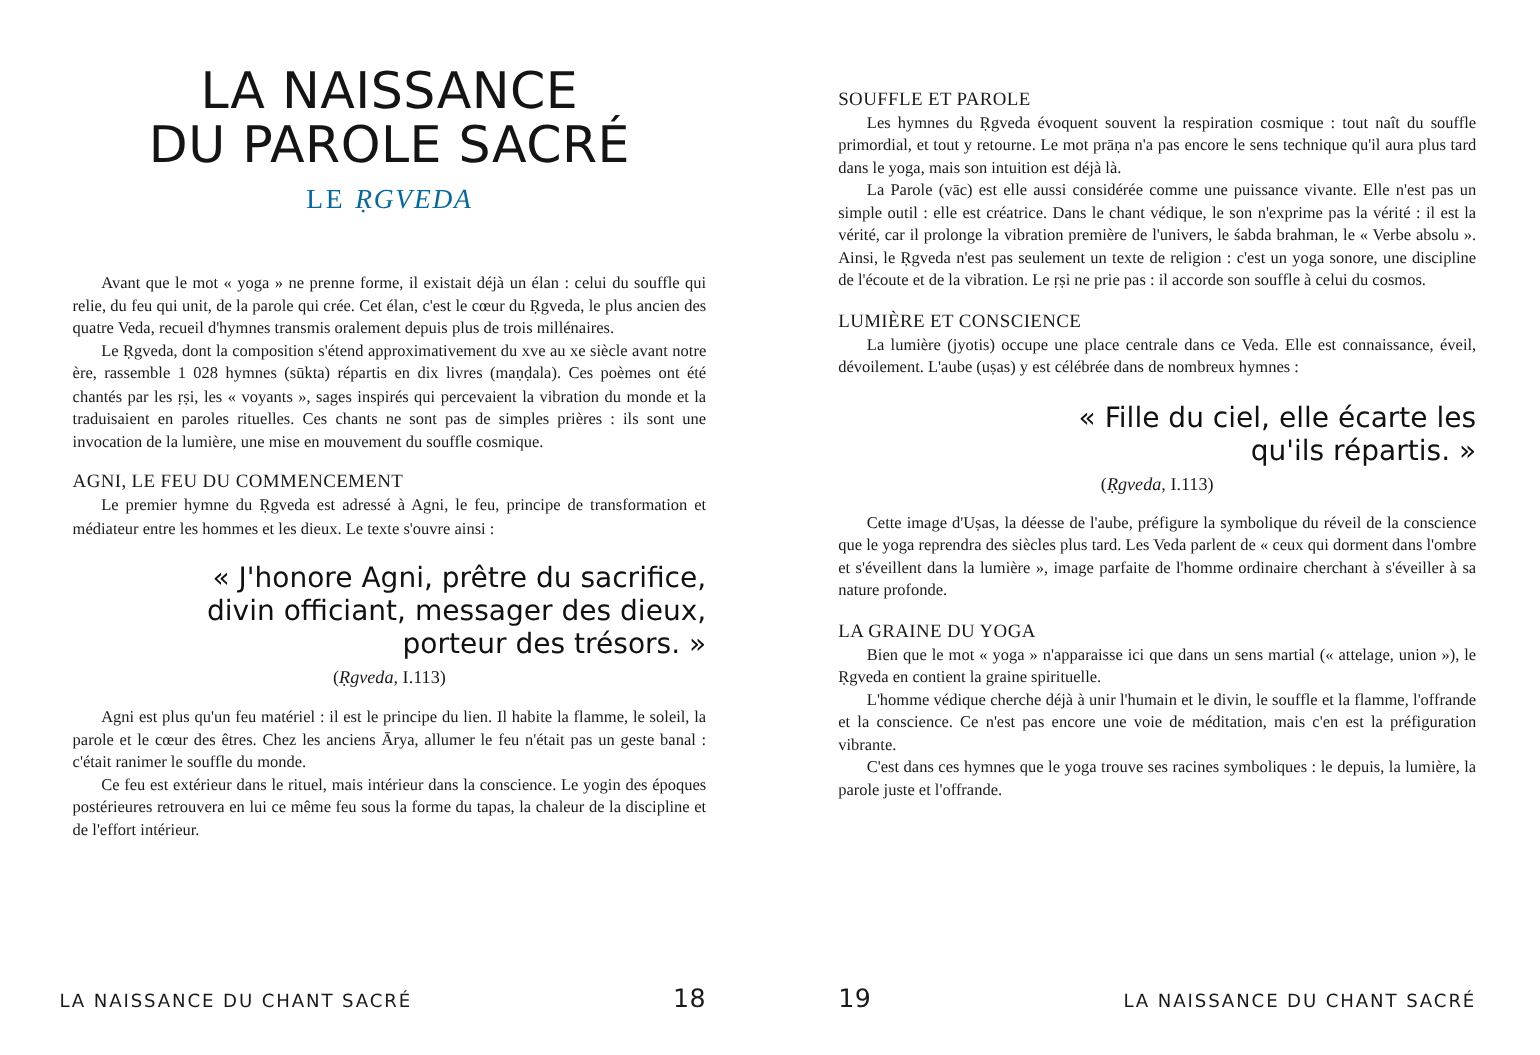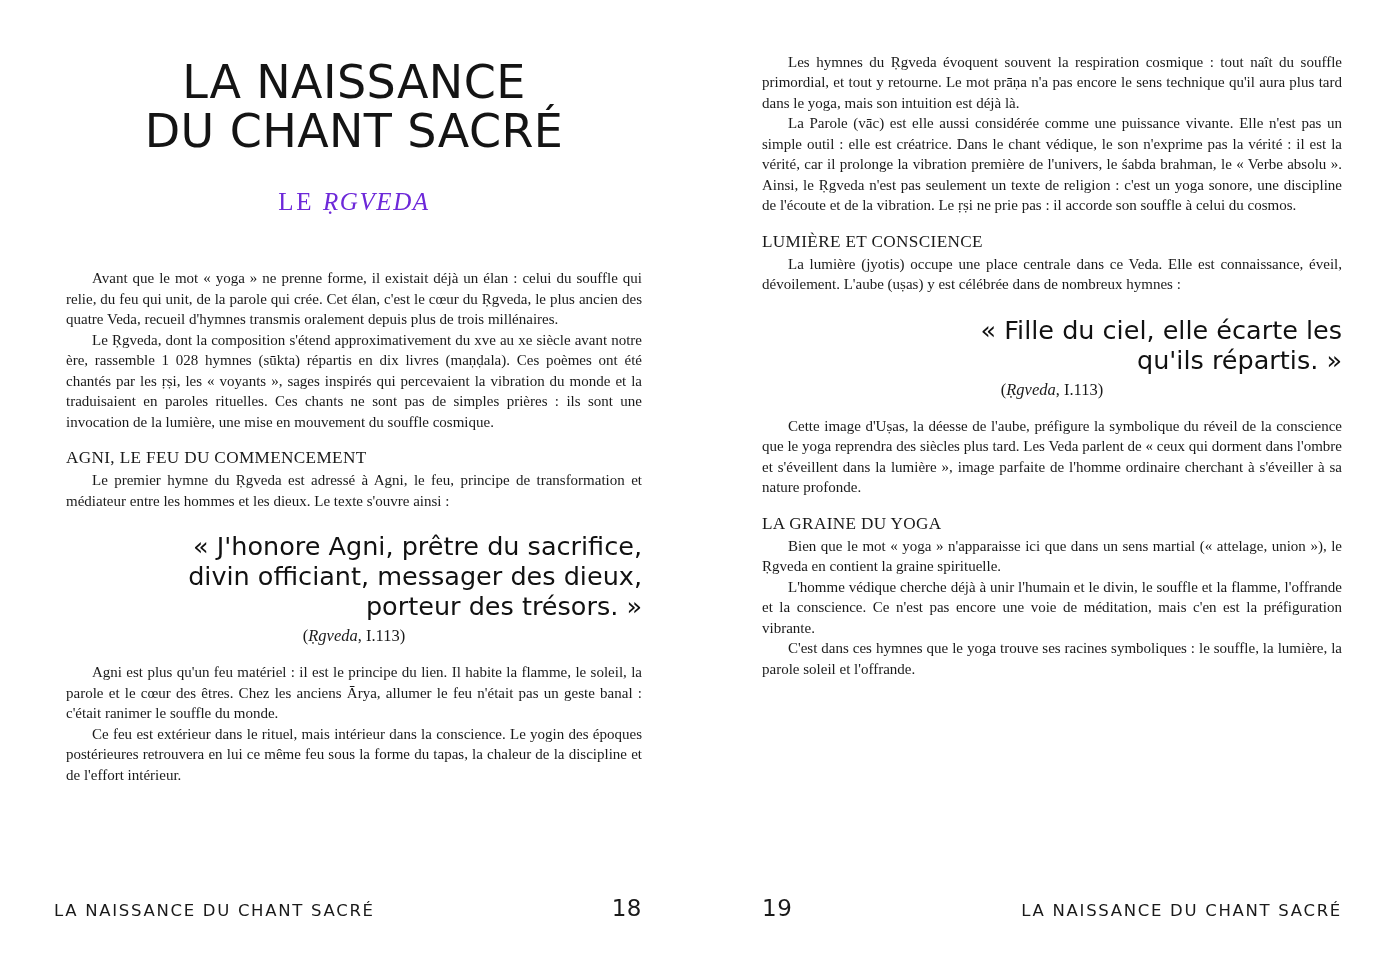--- a/index.html
+++ b/index.html
@@ -50,22 +50,22 @@
     letter-spacing: 0.4px;
     color: #141414;
   }
   .title-main .line2 {
     display: block;
   }
   .title-sub {
     font-family: "Liberation Serif", serif;
     font-size: 25px;
     letter-spacing: 2.6px;
-    margin-top: 32px;
-    color: #6d28d9;
+    margin-top: 12px;
+    color: #0369a1;
   }
   .title-sub i {
     font-style: italic;
     letter-spacing: 1.6px;
   }
 
   
   p.body {
     font-size: 15px;
     line-height: 1.365;
@@ -133,21 +133,21 @@
 <body>
 
 <div class="page">
   <div class="spread">
 
     <div class="leaf leaf-left">
 
       <div class="title-block">
         <div class="title-main">
           <span>LA NAISSANCE</span>
-          <span class="line2">DU CHANT SACRÉ</span>
+          <span class="line2">DU PAROLE SACRÉ</span>
         </div>
         <div class="title-sub">
           <span>LE </span><i>ṚGVEDA</i>
         </div>
       </div>
 
       <p class="body first">Avant que le mot « yoga » ne prenne forme, il existait déjà un élan : celui du souffle qui relie, du feu qui unit, de la parole qui crée. Cet élan, c'est le cœur du Ṛgveda, le plus ancien des quatre Veda, recueil d'hymnes transmis oralement depuis plus de trois millénaires.</p>
       <p class="body">Le Ṛgveda, dont la composition s'étend approximativement du xve au xe siècle avant notre ère, rassemble 1 028 hymnes (sūkta) répartis en dix livres (maṇḍala). Ces poèmes ont été chantés par les ṛṣi, les « voyants », sages inspirés qui percevaient la vibration du monde et la traduisaient en paroles rituelles. Ces chants ne sont pas de simples prières : ils sont une invocation de la lumière, une mise en mouvement du souffle cosmique.</p>
 
       <div class="section-head">AGNI, LE FEU DU COMMENCEMENT</div>
@@ -164,38 +164,39 @@
       <p class="body">Ce feu est extérieur dans le rituel, mais intérieur dans la conscience. Le yogin des époques postérieures retrouvera en lui ce même feu sous la forme du tapas, la chaleur de la discipline et de l'effort intérieur.</p>
 
       <div class="footer">
         <div class="footer-title">LA NAISSANCE DU CHANT SACRÉ</div>
         <div class="footer-num">18</div>
       </div>
     </div>
 
     <div class="leaf leaf-right">
 
+      <div class="section-head" style="margin-top:28px">SOUFFLE ET PAROLE</div>
       <p class="body">Les hymnes du Ṛgveda évoquent souvent la respiration cosmique : tout naît du souffle primordial, et tout y retourne. Le mot prāṇa n'a pas encore le sens technique qu'il aura plus tard dans le yoga, mais son intuition est déjà là.</p>
       <p class="body">La Parole (vāc) est elle aussi considérée comme une puissance vivante. Elle n'est pas un simple outil : elle est créatrice. Dans le chant védique, le son n'exprime pas la vérité : il est la vérité, car il prolonge la vibration première de l'univers, le śabda brahman, le « Verbe absolu ». Ainsi, le Ṛgveda n'est pas seulement un texte de religion : c'est un yoga sonore, une discipline de l'écoute et de la vibration. Le ṛṣi ne prie pas : il accorde son souffle à celui du cosmos.</p>
 
       <div class="section-head">LUMIÈRE ET CONSCIENCE</div>
       <p class="body">La lumière (jyotis) occupe une place centrale dans ce Veda. Elle est connaissance, éveil, dévoilement. L'aube (uṣas) y est célébrée dans de nombreux hymnes :</p>
 
       <div class="quote">
         <div>« Fille du ciel, elle écarte les</div>
         <div>qu'ils répartis. »</div>
       </div>
       <div class="quote-src"><span>(</span><i>Ṛgveda</i><span>, I.113)</span></div>
 
       <p class="body">Cette image d'Uṣas, la déesse de l'aube, préfigure la symbolique du réveil de la conscience que le yoga reprendra des siècles plus tard. Les Veda parlent de « ceux qui dorment dans l'ombre et s'éveillent dans la lumière », image parfaite de l'homme ordinaire cherchant à s'éveiller à sa nature profonde.</p>
 
       <div class="section-head">LA GRAINE DU YOGA</div>
       <p class="body">Bien que le mot « yoga » n'apparaisse ici que dans un sens martial (« attelage, union »), le Ṛgveda en contient la graine spirituelle.</p>
       <p class="body">L'homme védique cherche déjà à unir l'humain et le divin, le souffle et la flamme, l'offrande et la conscience. Ce n'est pas encore une voie de méditation, mais c'en est la préfiguration vibrante.</p>
-      <p class="body">C'est dans ces hymnes que le yoga trouve ses racines symboliques : le souffle, la lumière, la parole soleil et l'offrande.</p>
+      <p class="body">C'est dans ces hymnes que le yoga trouve ses racines symboliques : le depuis, la lumière, la parole juste et l'offrande.</p>
 
       <div class="footer right-align">
         <div class="footer-title">LA NAISSANCE DU CHANT SACRÉ</div>
         <div class="footer-num">19</div>
       </div>
     </div>
 
   </div>
 </div>
 

